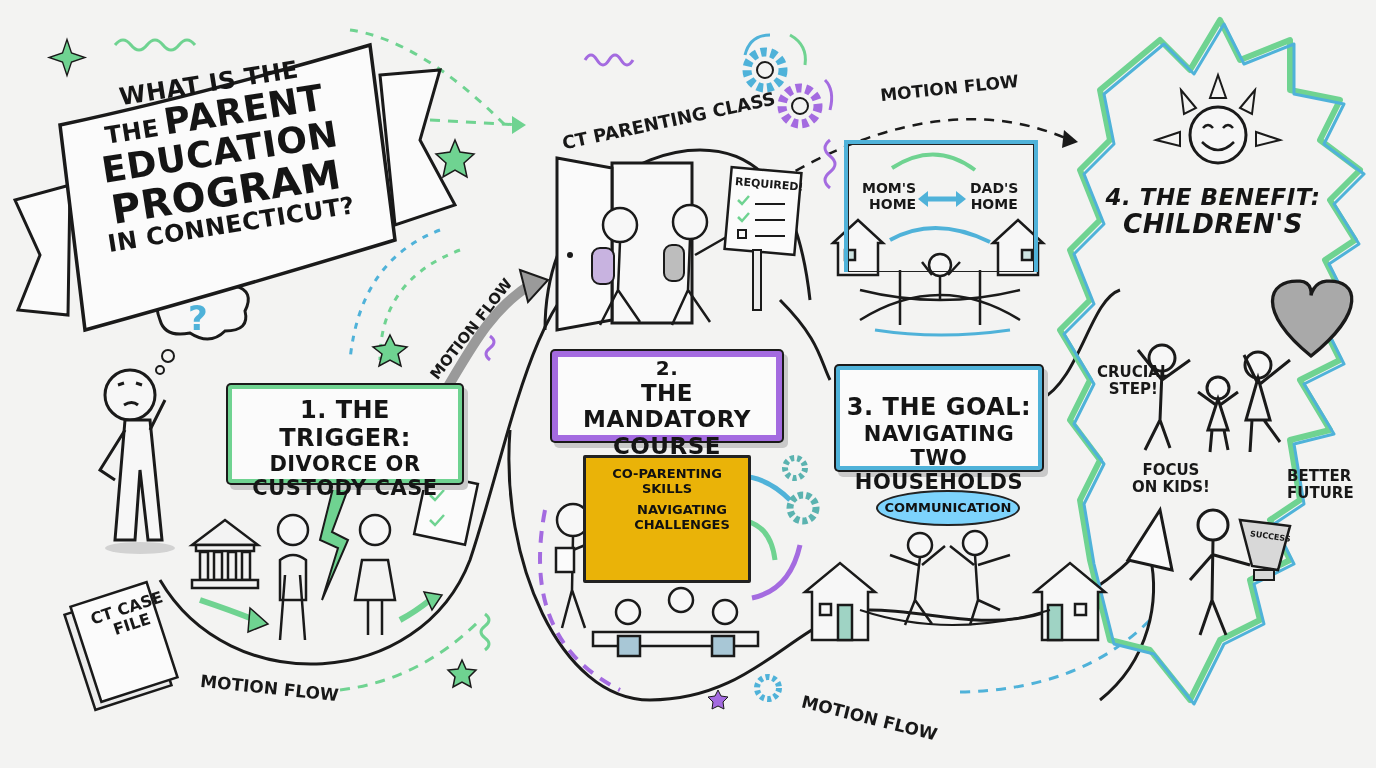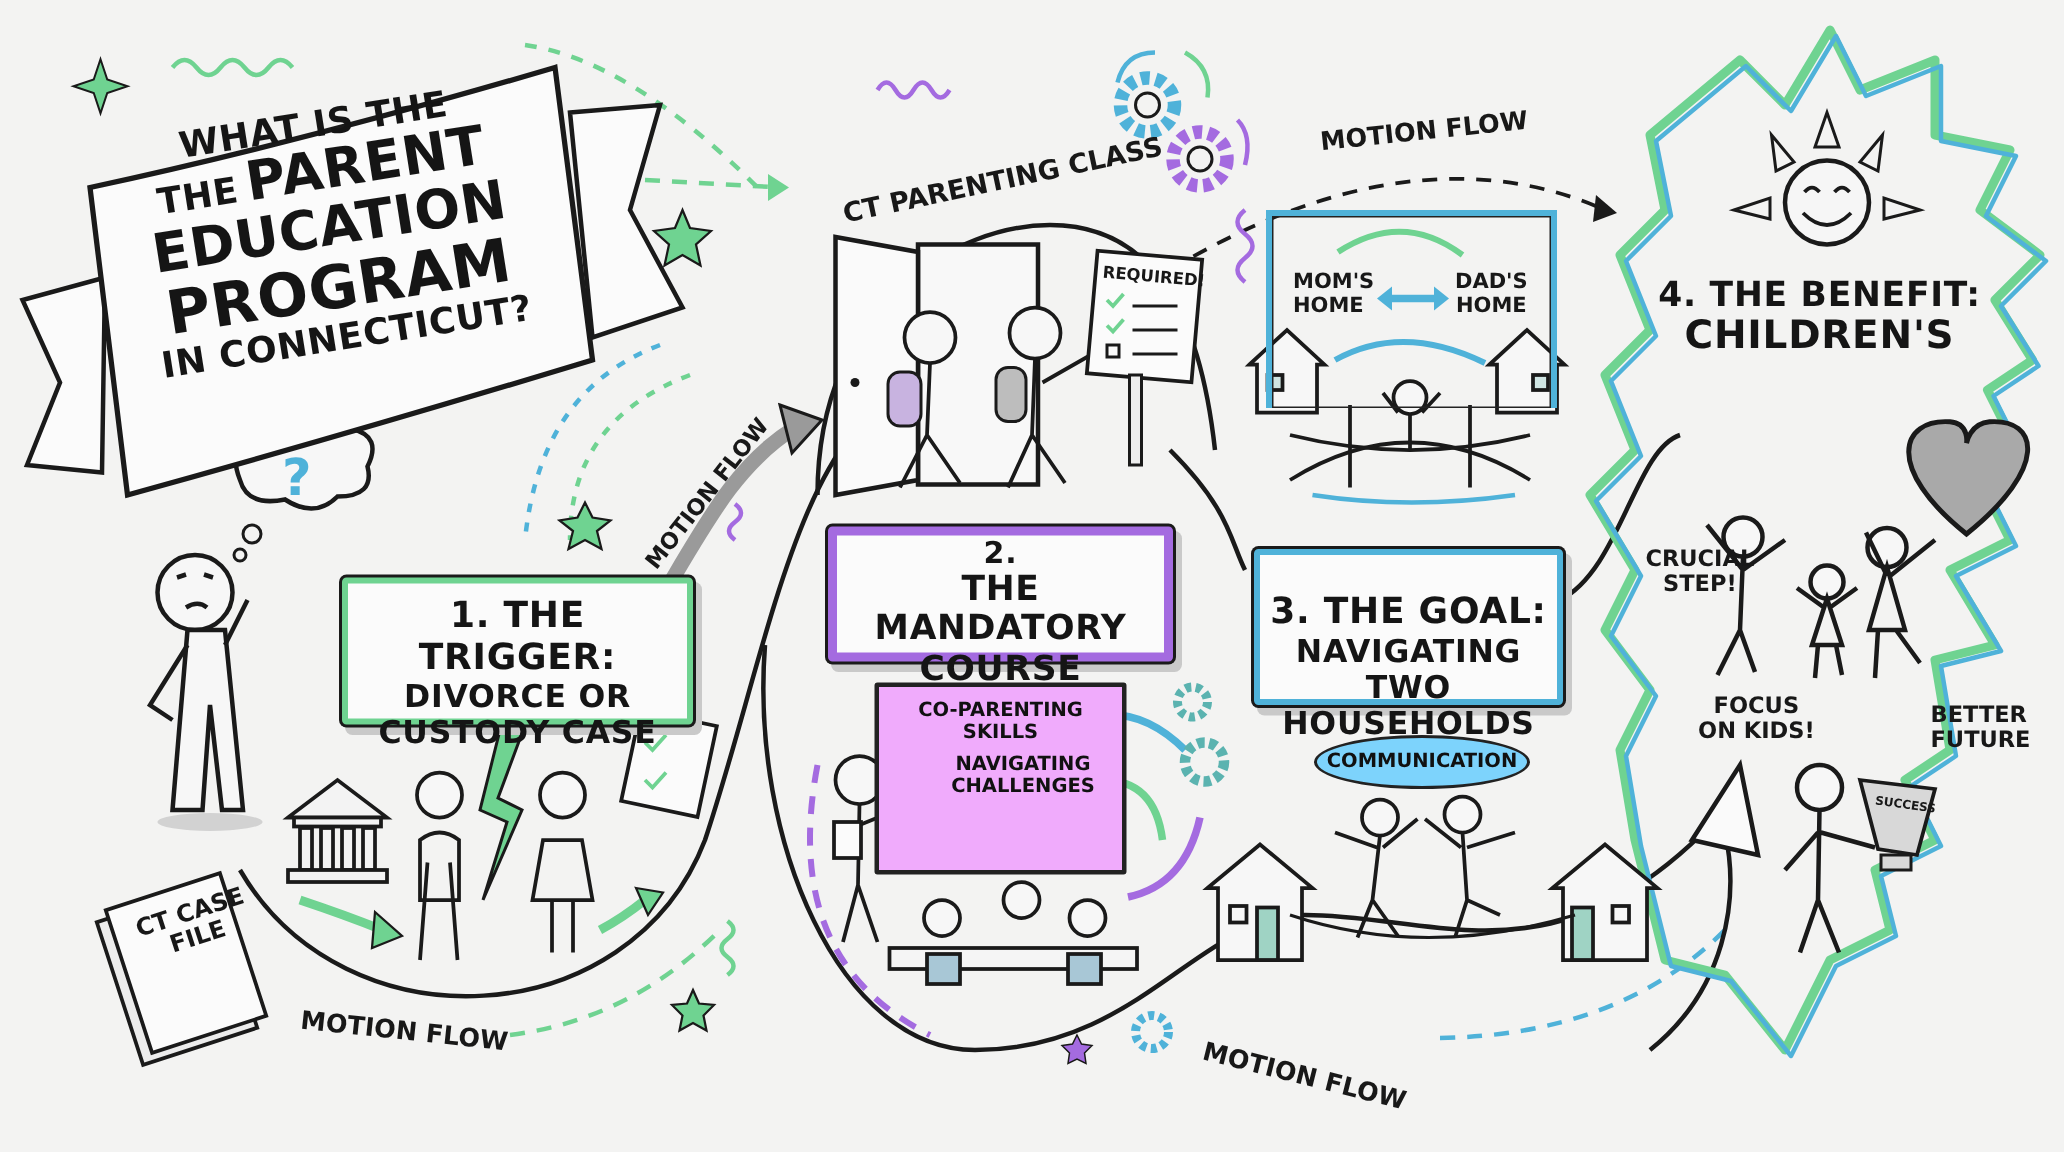--- a/index.html
+++ b/index.html
@@ -26,29 +26,29 @@
   }
   .box1 { left:228px; top:385px; width:226px; height:90px; border-color:#6fd391; }
   .box1 .l1 { font-size:24px; margin-top:8px; }
   .box1 .l2 { font-size:21px; }
   .box2 { left:552px; top:351px; width:218px; height:78px; border-color:#a46be0; border-width:6px; }
   .box2 .l1 { font-size:20px; }
   .box2 .l2 { font-size:23px; }
   .box3 { left:836px; top:366px; width:198px; height:96px; border-color:#4fb2d9; }
   .box3 .l1 { font-size:24px; margin-top:24px; }
   .box3 .l2 { font-size:21px; }
-  .benefit { left:1100px; top:185px; width:226px; text-align:center; line-height:1.08; }
+  .benefit { left:1100px; top:185px; width:226px; text-align:center; line-height:1.08;font-style:italic; }
   .benefit .l1 { font-size:23px; }
   .benefit .l2 { font-size:26px; }
   .label { position:absolute; font-weight:bold; color:#181818; white-space:nowrap; }
   .mf { font-size:17px; }
   .small { font-size:15px;margin-left:37px; }
   .board {
     position:absolute; left:583px; top:455px; width:162px; height:122px;
-    border:3px solid #222; background:#f0abfc; border-radius:2px;
+    border:3px solid #222; background:#eab308; border-radius:2px;
   }
   .board span { display:block; text-align:center; font-size:13px; font-weight:bold; }
   .homes-frame {
     position:absolute; left:844px; top:140px; width:186px; height:128px;
     border:4px solid #4fb2d9; border-bottom:none; box-shadow:0 0 0 1px #222 inset;
   }
   .bubble {
     position:absolute; left:876px; top:490px; width:140px; height:32px;
     background:#7dd3fc; border:2px solid #222; border-radius:50%;
     text-align:center; font-size:13px; font-weight:bold; line-height:32px;
@@ -331,21 +331,21 @@
 <div class="label" style="left:735px; top:178px; font-size:11px; transform:rotate(5deg);">REQUIRED!</div>
 
 <div class="board">
   <span style="margin-top:8px">CO-PARENTING</span>
   <span>SKILLS</span>
   <span style="margin-top:6px; padding-left:30px">NAVIGATING</span>
   <span style="padding-left:30px">CHALLENGES</span>
 </div>
 
 <div class="homes-frame"></div>
-<div class="label" style="left:862px; top:180px; font-size:14px; text-align:left; line-height:1.15;">
+<div class="label" style="left:862px; top:180px; font-size:14px; text-align:right; line-height:1.15;">
   <div>MOM'S</div>
   <div>HOME</div>
 </div>
 <div class="label" style="left:970px; top:180px; font-size:14px; text-align:center; line-height:1.15;">
   <div>DAD'S</div>
   <div>HOME</div>
 </div>
 
 <div class="bubble">COMMUNICATION</div>
 

